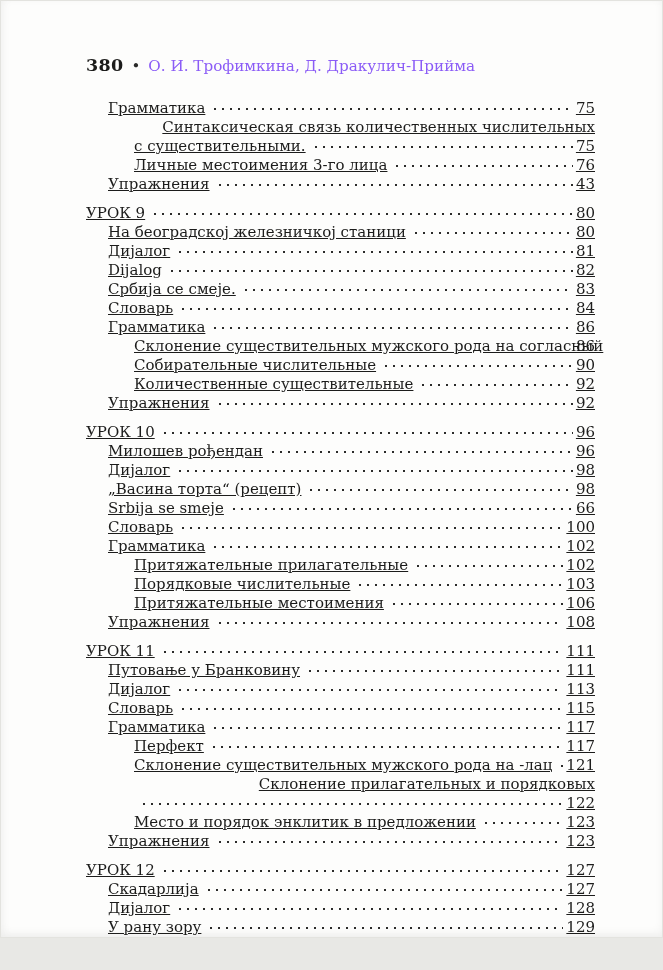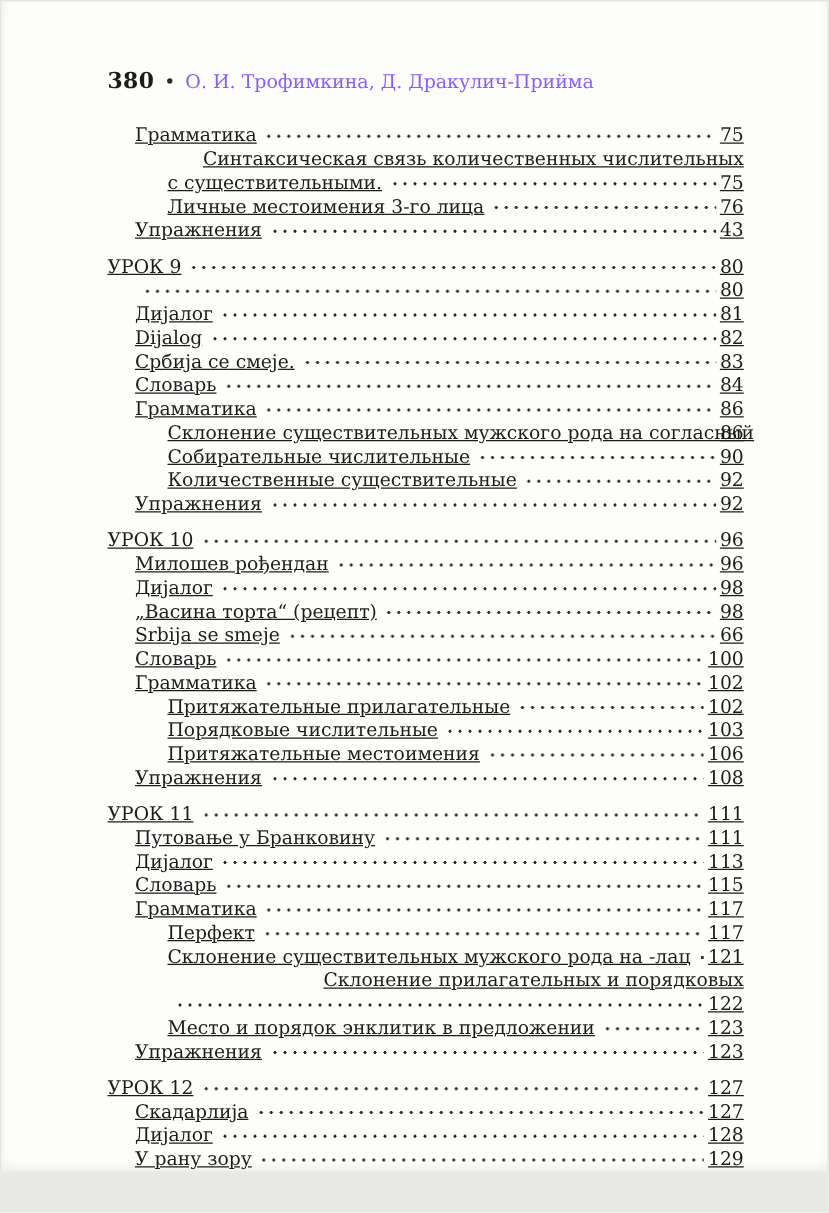--- a/index.html
+++ b/index.html
@@ -98,20 +98,21 @@
         <span class="toc-text">Упражнения</span>
         <span class="toc-dots"></span>
         <span class="toc-page">43</span>
       </div>
       <div class="toc-row i0 gap">
         <span class="toc-text">УРОК 9</span>
         <span class="toc-dots"></span>
         <span class="toc-page">80</span>
       </div>
       <div class="toc-row i1">
+        <span class="toc-text">На београдској железничкој станици</span>
         <span class="toc-dots"></span>
         <span class="toc-page">80</span>
       </div>
       <div class="toc-row i1">
         <span class="toc-text">Дијалог</span>
         <span class="toc-dots"></span>
         <span class="toc-page">81</span>
       </div>
       <div class="toc-row i1">
         <span class="toc-text">Dijalog</span>

